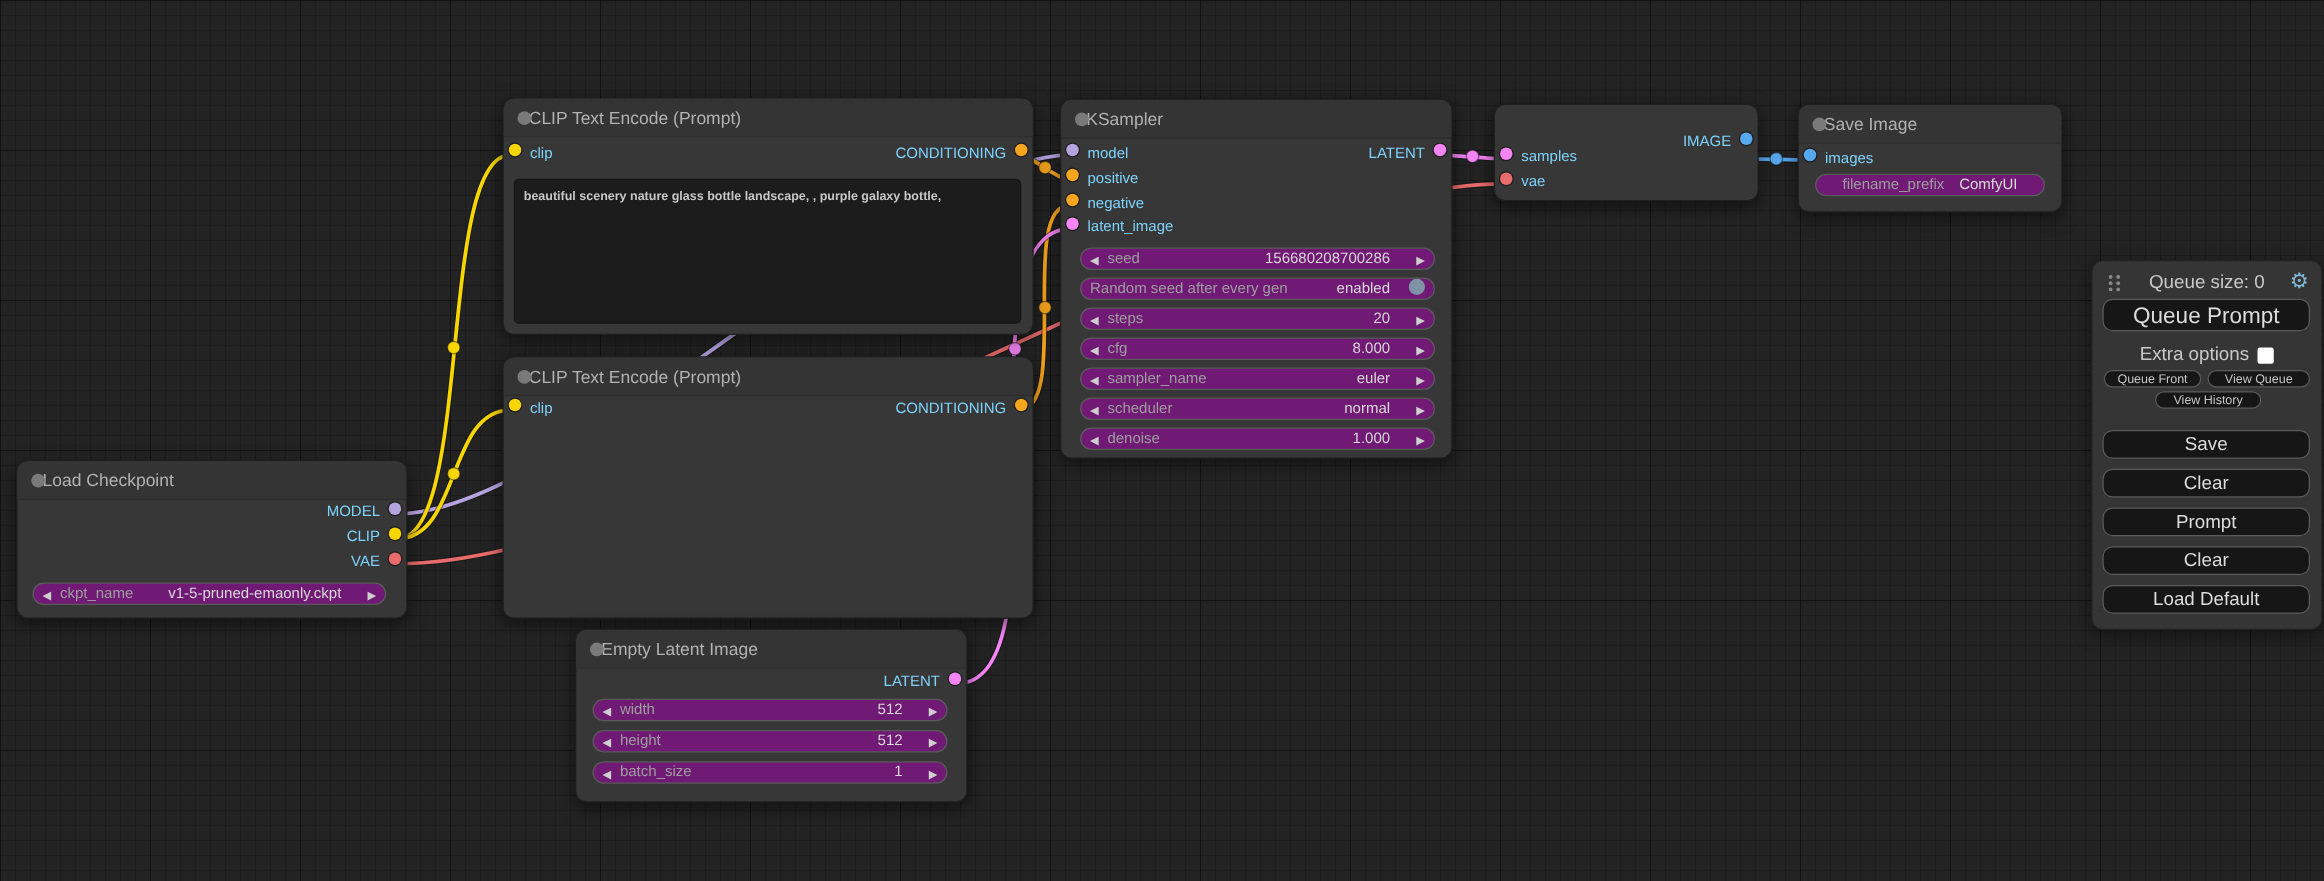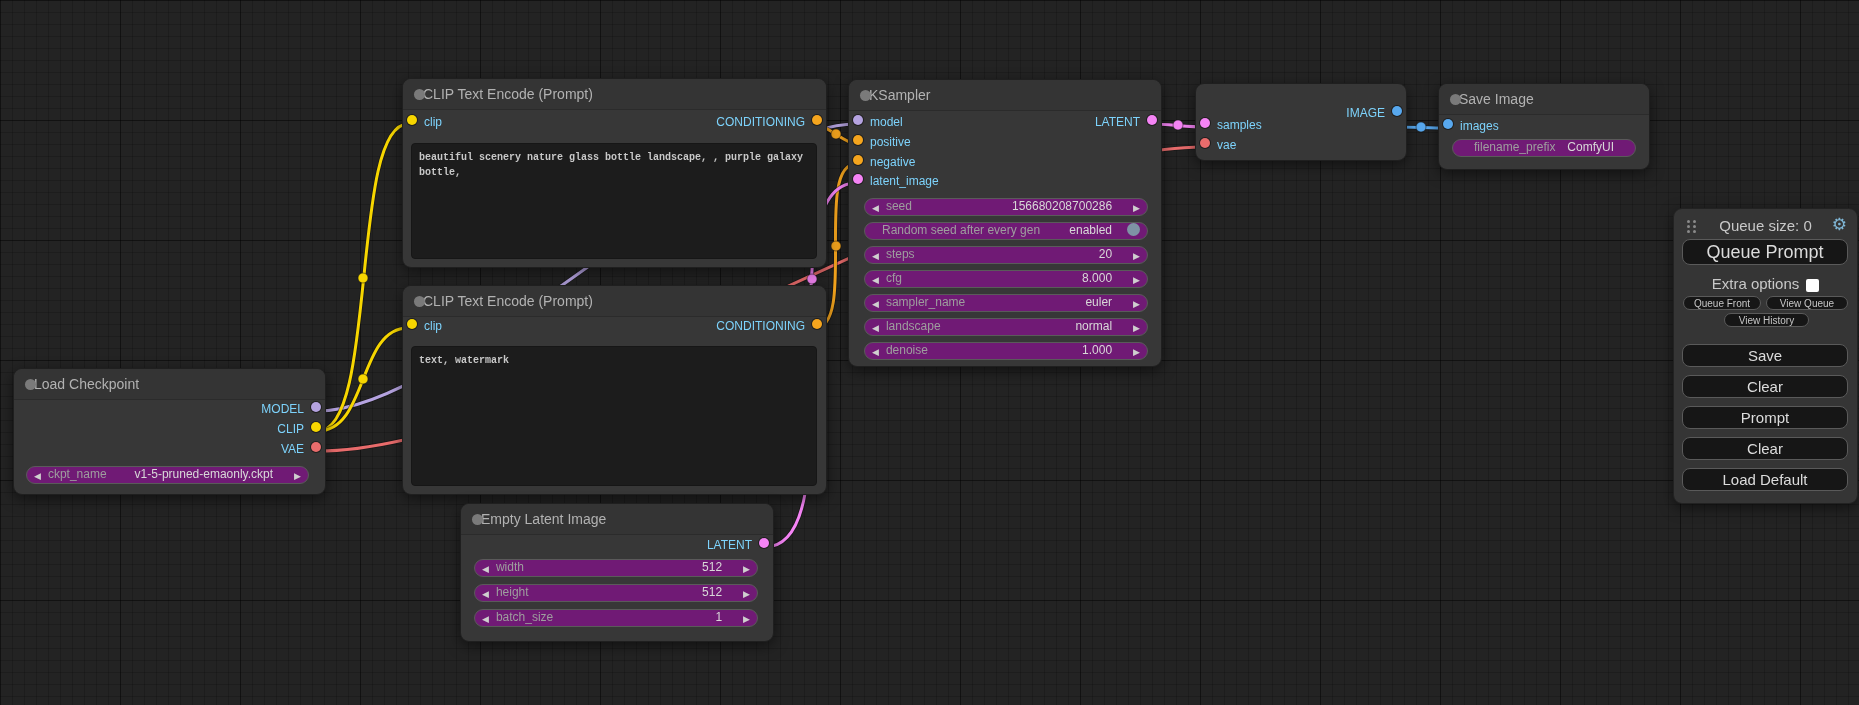--- a/index.html
+++ b/index.html
@@ -26,21 +26,21 @@
   .prow.out{right:4px;}
   .pdot{width:10px;height:10px;border-radius:50%;box-shadow:0 0 0 1px rgba(0,0,0,.45);}
   .widget{position:absolute;height:18px;box-sizing:border-box;border:1px solid #5a5a5a;border-radius:10px;
     background:#701a75;display:flex;align-items:flex-start;font-size:12px;padding:0 7px;gap:7px;color:#d8d8d8;}
   .w-arrow{color:#cfcfcf;font-size:9px;line-height:18px;}
   .w-label{color:#9e9e9e;}
   .w-value{margin-left:auto;margin-right:14px;color:#d8d8d8;}
   .w-value.tight{margin-right:4px;}
   .toggle{width:13px;height:13px;border-radius:50%;background:#7e93a5;margin-left:4px;flex:none;}
   .ta{position:absolute;background:#1c1c1c;border:1px solid #161616;border-radius:4px;
-    font-family:Liberation Mono, monospace;font-size:10px;font-weight:bold;color:#c8c8c8;
+    font-family:Liberation Sans, sans-serif;font-size:10px;font-weight:bold;color:#c8c8c8;
     line-height:1.5;padding:6px 7px;box-sizing:border-box;white-space:pre-wrap;word-break:break-word;}
   .link-dot{stroke:#101010;stroke-opacity:.5;stroke-width:1;}
   
   #queue-panel{position:absolute;z-index:3;left:1673px;top:208px;width:183px;height:294px;
     background:#353535;border:1px solid #222;border-radius:9px;box-shadow:0 4px 14px rgba(0,0,0,.5);}
   .qheader{position:absolute;top:8px;left:0;width:100%;height:18px;text-align:center;
     font-size:15px;color:#c8c8c8;}
   .drag-handle{position:absolute;left:12px;top:2px;}
   .gear{position:absolute;right:10px;top:-2px;font-size:17px;color:#7fb6d5;line-height:20px;cursor:pointer;}
   .qbtn{position:absolute;box-sizing:border-box;background:#161616;border:1px solid #5a5a5a;
@@ -143,21 +143,20 @@
       <span>CLIP Text Encode (Prompt)</span>
     </div>
     <div class="prow in" style="top:33px">
       <span class="pdot" style="background:#f7d600"></span>
       <span>clip</span>
     </div>
     <div class="prow out" style="top:33px">
       <span>CONDITIONING</span>
       <span class="pdot" style="background:#f5a51e"></span>
     </div>
-    <div class="ta" style="left:8px;top:60px;width:406px;height:140px;">text, watermark</div>
   </div>
 
   <div class="node" style="left:460px;top:503px;width:312px;height:137px;">
     <div class="ntitle">
       <span class="tdot"></span>
       <span>Empty Latent Image</span>
     </div>
     <div class="prow out" style="top:34px">
       <span>LATENT</span>
       <span class="pdot" style="background:#f584f5"></span>
@@ -207,21 +206,21 @@
       <span>LATENT</span>
       <span class="pdot" style="background:#f584f5"></span>
     </div>
     <div class="widget" style="left:15px;top:118px;width:284px;">
       <span class="w-arrow">◀</span>
       <span class="w-label">seed</span>
       <span class="w-value">156680208700286</span>
       <span class="w-arrow">▶</span>
     </div>
     <div class="widget" style="left:15px;top:142px;width:284px;">
-      <span class="w-label" style="margin-left:10px">Random seed after every gen</span>
+      <span class="w-label" style="">Random seed after every gen</span>
       <span class="w-value tight">enabled</span>
       <span class="toggle"></span>
     </div>
     <div class="widget" style="left:15px;top:166px;width:284px;">
       <span class="w-arrow">◀</span>
       <span class="w-label">steps</span>
       <span class="w-value">20</span>
       <span class="w-arrow">▶</span>
     </div>
     <div class="widget" style="left:15px;top:190px;width:284px;">
@@ -231,21 +230,21 @@
       <span class="w-arrow">▶</span>
     </div>
     <div class="widget" style="left:15px;top:214px;width:284px;">
       <span class="w-arrow">◀</span>
       <span class="w-label">sampler_name</span>
       <span class="w-value">euler</span>
       <span class="w-arrow">▶</span>
     </div>
     <div class="widget" style="left:15px;top:238px;width:284px;">
       <span class="w-arrow">◀</span>
-      <span class="w-label">landscape</span>
+      <span class="w-label">scheduler</span>
       <span class="w-value">normal</span>
       <span class="w-arrow">▶</span>
     </div>
     <div class="widget" style="left:15px;top:262px;width:284px;">
       <span class="w-arrow">◀</span>
       <span class="w-label">denoise</span>
       <span class="w-value">1.000</span>
       <span class="w-arrow">▶</span>
     </div>
   </div>

